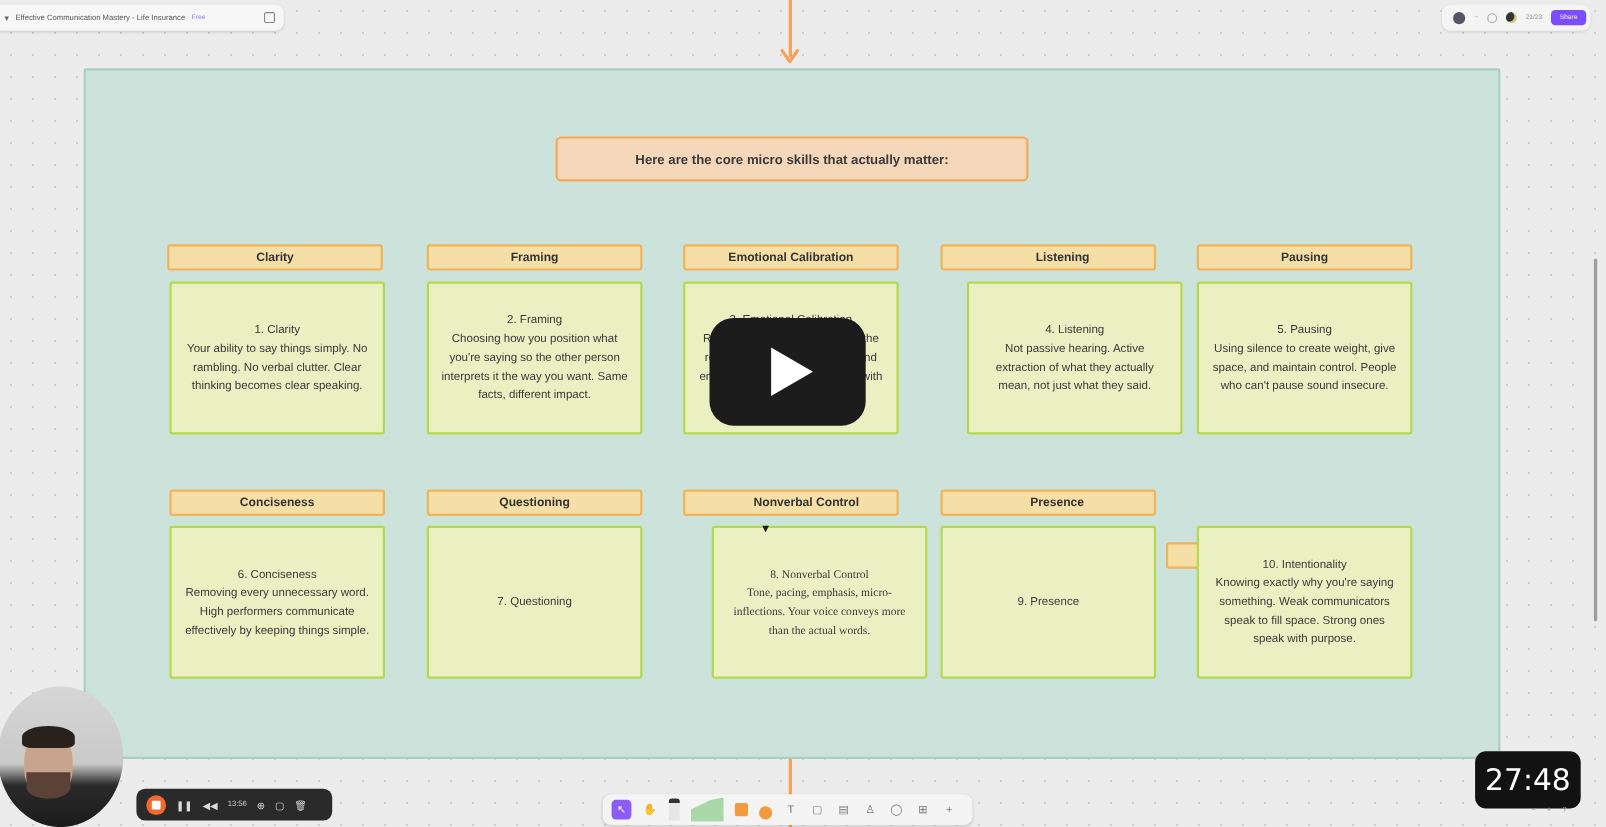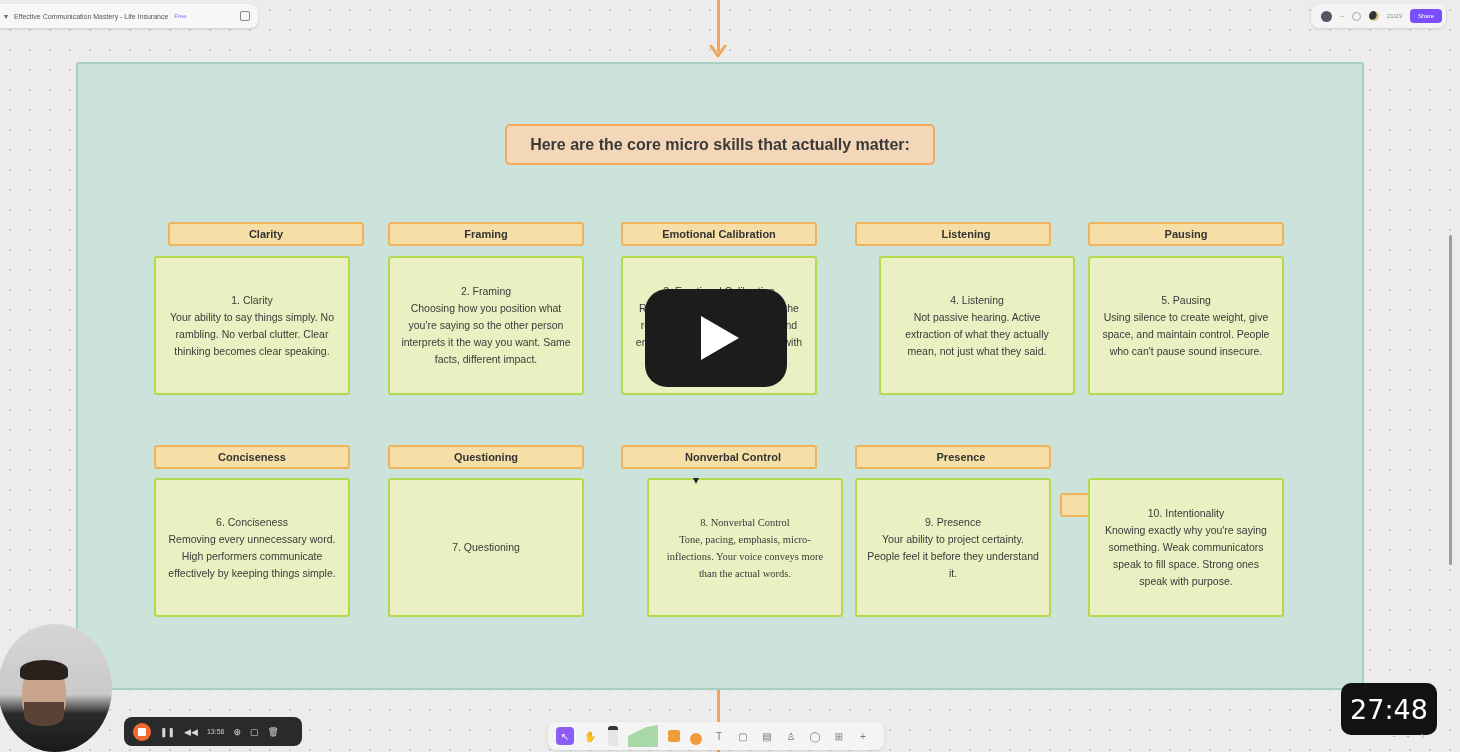--- a/index.html
+++ b/index.html
@@ -39,21 +39,21 @@
   .arrow-bottom { position: absolute; left: 717px; top: 690px; width: 3px; height: 62px; background: #f2a45a; }
   
   .frame {
     position: absolute; left: 76px; top: 62px; width: 1288px; height: 628px;
     background: #cce3dc; border: 2px solid #a9cfc3; border-radius: 2px;
   }
   .heading {
     position: absolute; left: 505px; top: 124px; width: 430px; height: 41px;
     background: #f4d7b8; border: 2px solid #f2a95a; border-radius: 5px;
     display: flex; align-items: center; justify-content: center;
-    font-size: 16px; font-weight: bold; color: #3a3a3a;
+    font-size: 12px; font-weight: bold; color: #3a3a3a;
   }
   .skill-title {
     position: absolute; width: 196px; height: 24px;
     background: #f6dfa6; border: 2px solid #f0b35a; border-radius: 3px;
     display: flex; align-items: center; justify-content: center;
     font-size: 11px; font-weight: bold; color: #333;
   }
   .skill-card {
     position: absolute; width: 196px; height: 139px;
     background: #eaf0c2; border: 2px solid #b5d94d; border-radius: 3px;
@@ -136,21 +136,21 @@
   <polyline points="2,6 9,16 16,6" fill="none" stroke="#f2a45a" stroke-width="3" stroke-linecap="round" stroke-linejoin="round"></polyline>
 </svg>
 <div class="arrow-bottom"></div>
 
 <div class="frame"></div>
 
 <div class="heading">
   <span>Here are the core micro skills that actually matter:</span>
 </div>
 
-<div class="skill-title" style="left:168px; top:222px;">
+<div class="skill-title" style="left:152px; top:222px;">
     <span>Clarity</span>
   </div>
 <div class="skill-card" style="left:154px; top:256px;">
   <span>1. Clarity</span>
   <span>Your ability to say things simply. No rambling. No verbal clutter. Clear thinking becomes clear speaking.</span>
 </div>
 
 <div class="skill-title" style="left:388px; top:222px;">
     <span>Framing</span>
   </div>
@@ -204,21 +204,20 @@
 <div class="skill-card" style="left:647px; top:478px;font-family:Liberation Serif, serif;">
   <span>8. Nonverbal Control</span>
   <span>Tone, pacing, emphasis, micro-inflections. Your voice conveys more than the actual words.</span>
 </div>
 
 <div class="skill-title" style="left:855px; top:445px;padding-left:16px;">
     <span>Presence</span>
   </div>
 <div class="skill-card" style="left:855px; top:478px;">
   <span>9. Presence</span>
-  <span>Your ability to project certainty. People feel it before they understand it.</span>
 </div>
 
 <div class="skill-title" style="left:1060px; top:445px;margin-top:48px;">
     <span>Intentionality</span>
   </div>
 <div class="skill-card" style="left:1088px; top:478px;">
   <span>10. Intentionality</span>
   <span>Knowing exactly why you're saying something. Weak communicators speak to fill space. Strong ones speak with purpose.</span>
 </div>
 

